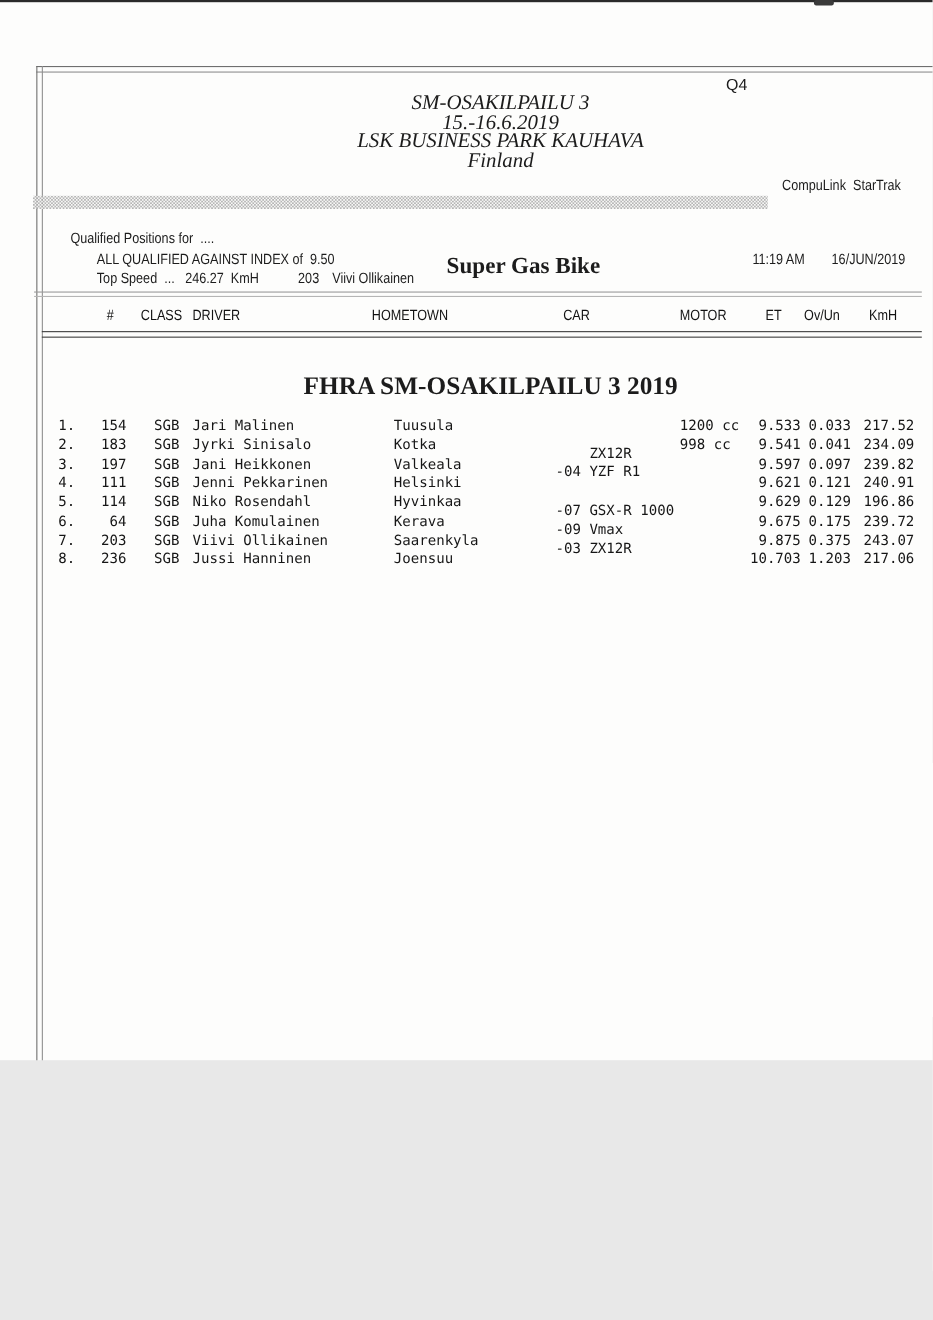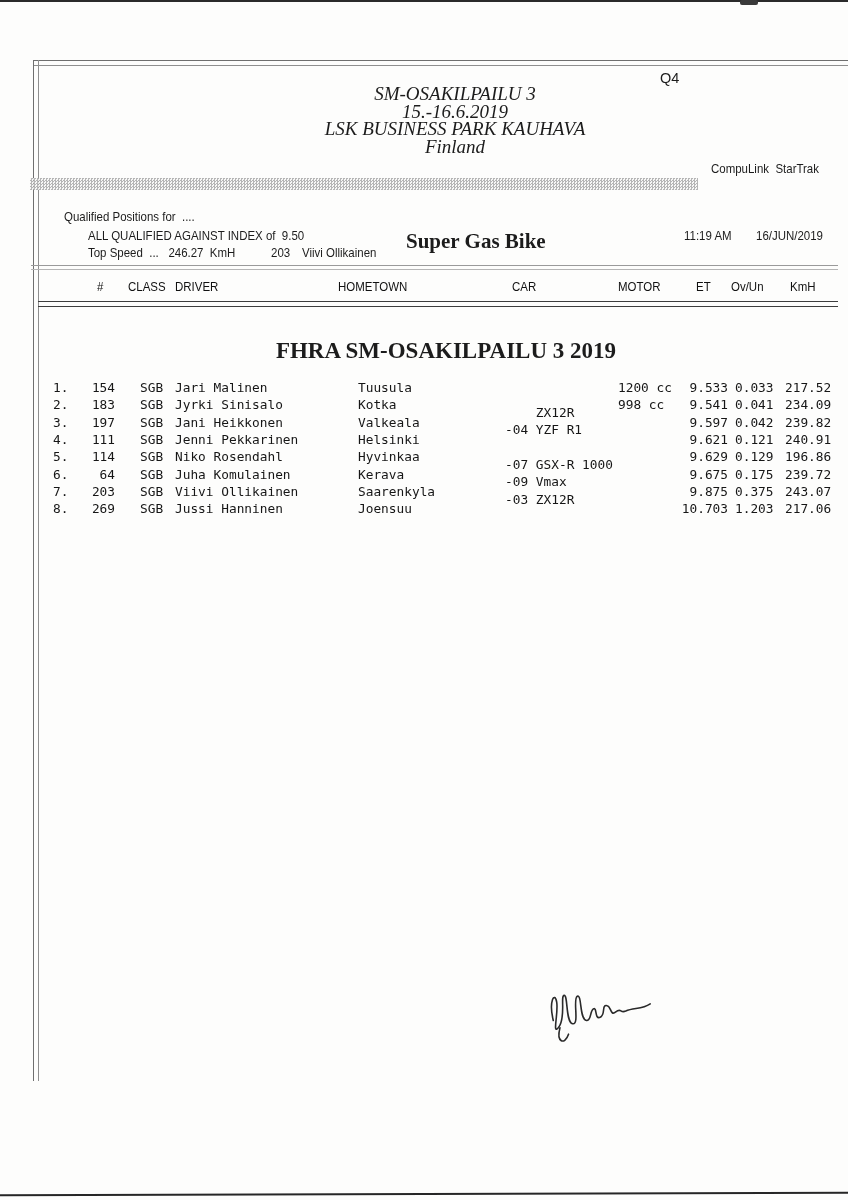--- a/index.html
+++ b/index.html
@@ -1,17 +1,17 @@
 <!DOCTYPE html>
 <html><head>
 <meta charset="utf-8">
 <style>
   html,body { margin:0; padding:0; background:#e8e8e8; }
   .page {
-    position:relative; width:848px; height:1200px;
+    position:relative; width:848px; height:964px;
     background:#fdfdfc; overflow:hidden;
     font-family:"Liberation Sans", sans-serif; color:#1c1c1c;
   }
   .abs { position:absolute; }
   .cond { display:inline-block; transform:scaleX(0.85); transform-origin:0 0; white-space:pre; }
   .mono { font-family:"DejaVu Sans Mono", monospace; font-size:12.8px; white-space:pre; color:#161616; }
 
   
   .top-scan-bar { left:0; top:0; width:848px; height:2px; background:#2b2b2b; }
   .top-scan-blob { left:740px; top:0; width:18px; height:5px; background:#3a3a3a; border-radius:2px; }
@@ -160,21 +160,21 @@
       </div>
       <div class="data-row" style="top: 34.6px;">
         <span class="cell mono c-pos">3.</span>
         <span class="cell mono c-num">197</span>
         <span class="cell mono c-cls">SGB</span>
         <span class="cell mono c-driver">Jani Heikkonen</span>
         <span class="cell mono c-home">Valkeala</span>
         <span class="cell mono c-car"></span>
         <span class="cell mono c-motor"></span>
         <span class="cell mono c-et">9.597</span>
-        <span class="cell mono c-ovun">0.042</span>
+        <span class="cell mono c-ovun">0.097</span>
         <span class="cell mono c-kmh">239.82</span>
       </div>
       <div class="data-row" style="top: 51.9px;">
         <span class="cell mono c-pos">4.</span>
         <span class="cell mono c-num">111</span>
         <span class="cell mono c-cls">SGB</span>
         <span class="cell mono c-driver">Jenni Pekkarinen</span>
         <span class="cell mono c-home">Helsinki</span>
         <span class="cell mono c-car">-07 GSX-R 1000</span>
         <span class="cell mono c-motor"></span>
@@ -213,21 +213,21 @@
         <span class="cell mono c-driver">Viivi Ollikainen</span>
         <span class="cell mono c-home">Saarenkyla</span>
         <span class="cell mono c-car"></span>
         <span class="cell mono c-motor"></span>
         <span class="cell mono c-et">9.875</span>
         <span class="cell mono c-ovun">0.375</span>
         <span class="cell mono c-kmh">243.07</span>
       </div>
       <div class="data-row" style="top: 121.1px;">
         <span class="cell mono c-pos">8.</span>
-        <span class="cell mono c-num">269</span>
+        <span class="cell mono c-num">236</span>
         <span class="cell mono c-cls">SGB</span>
         <span class="cell mono c-driver">Jussi Hanninen</span>
         <span class="cell mono c-home">Joensuu</span>
         <span class="cell mono c-car"></span>
         <span class="cell mono c-motor"></span>
         <span class="cell mono c-et">10.703</span>
         <span class="cell mono c-ovun">1.203</span>
         <span class="cell mono c-kmh">217.06</span>
       </div>
     </div>

